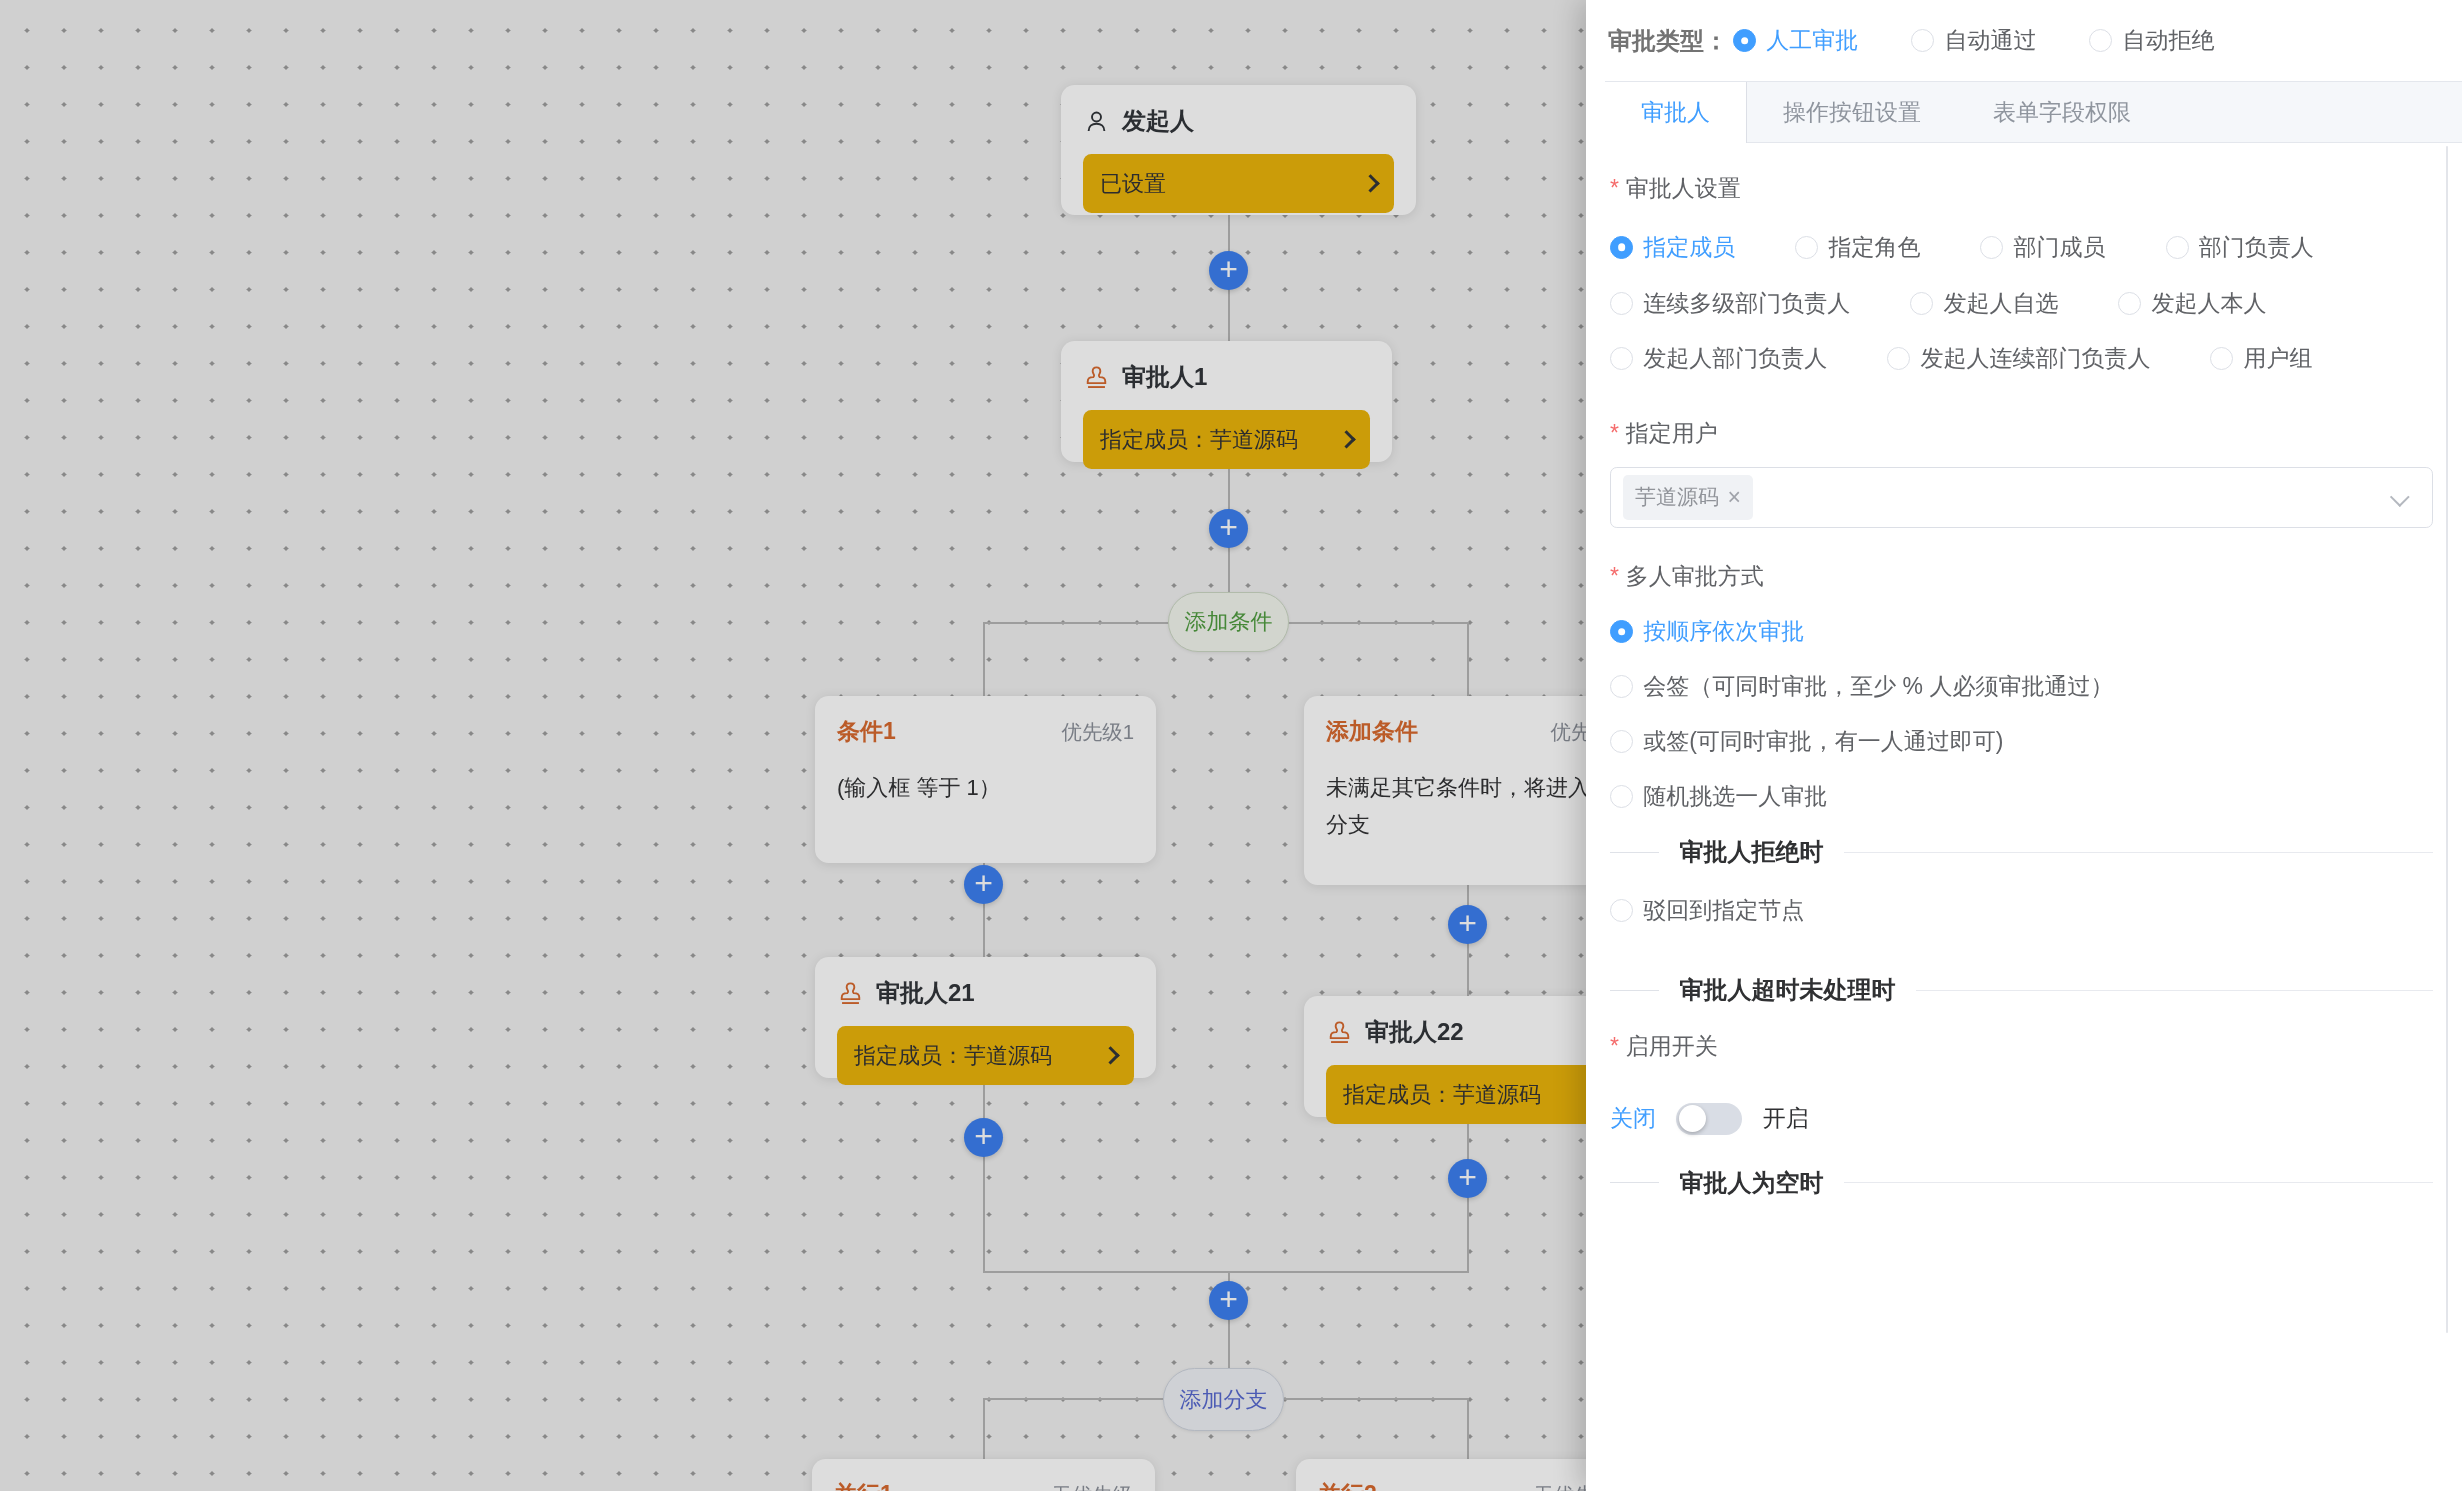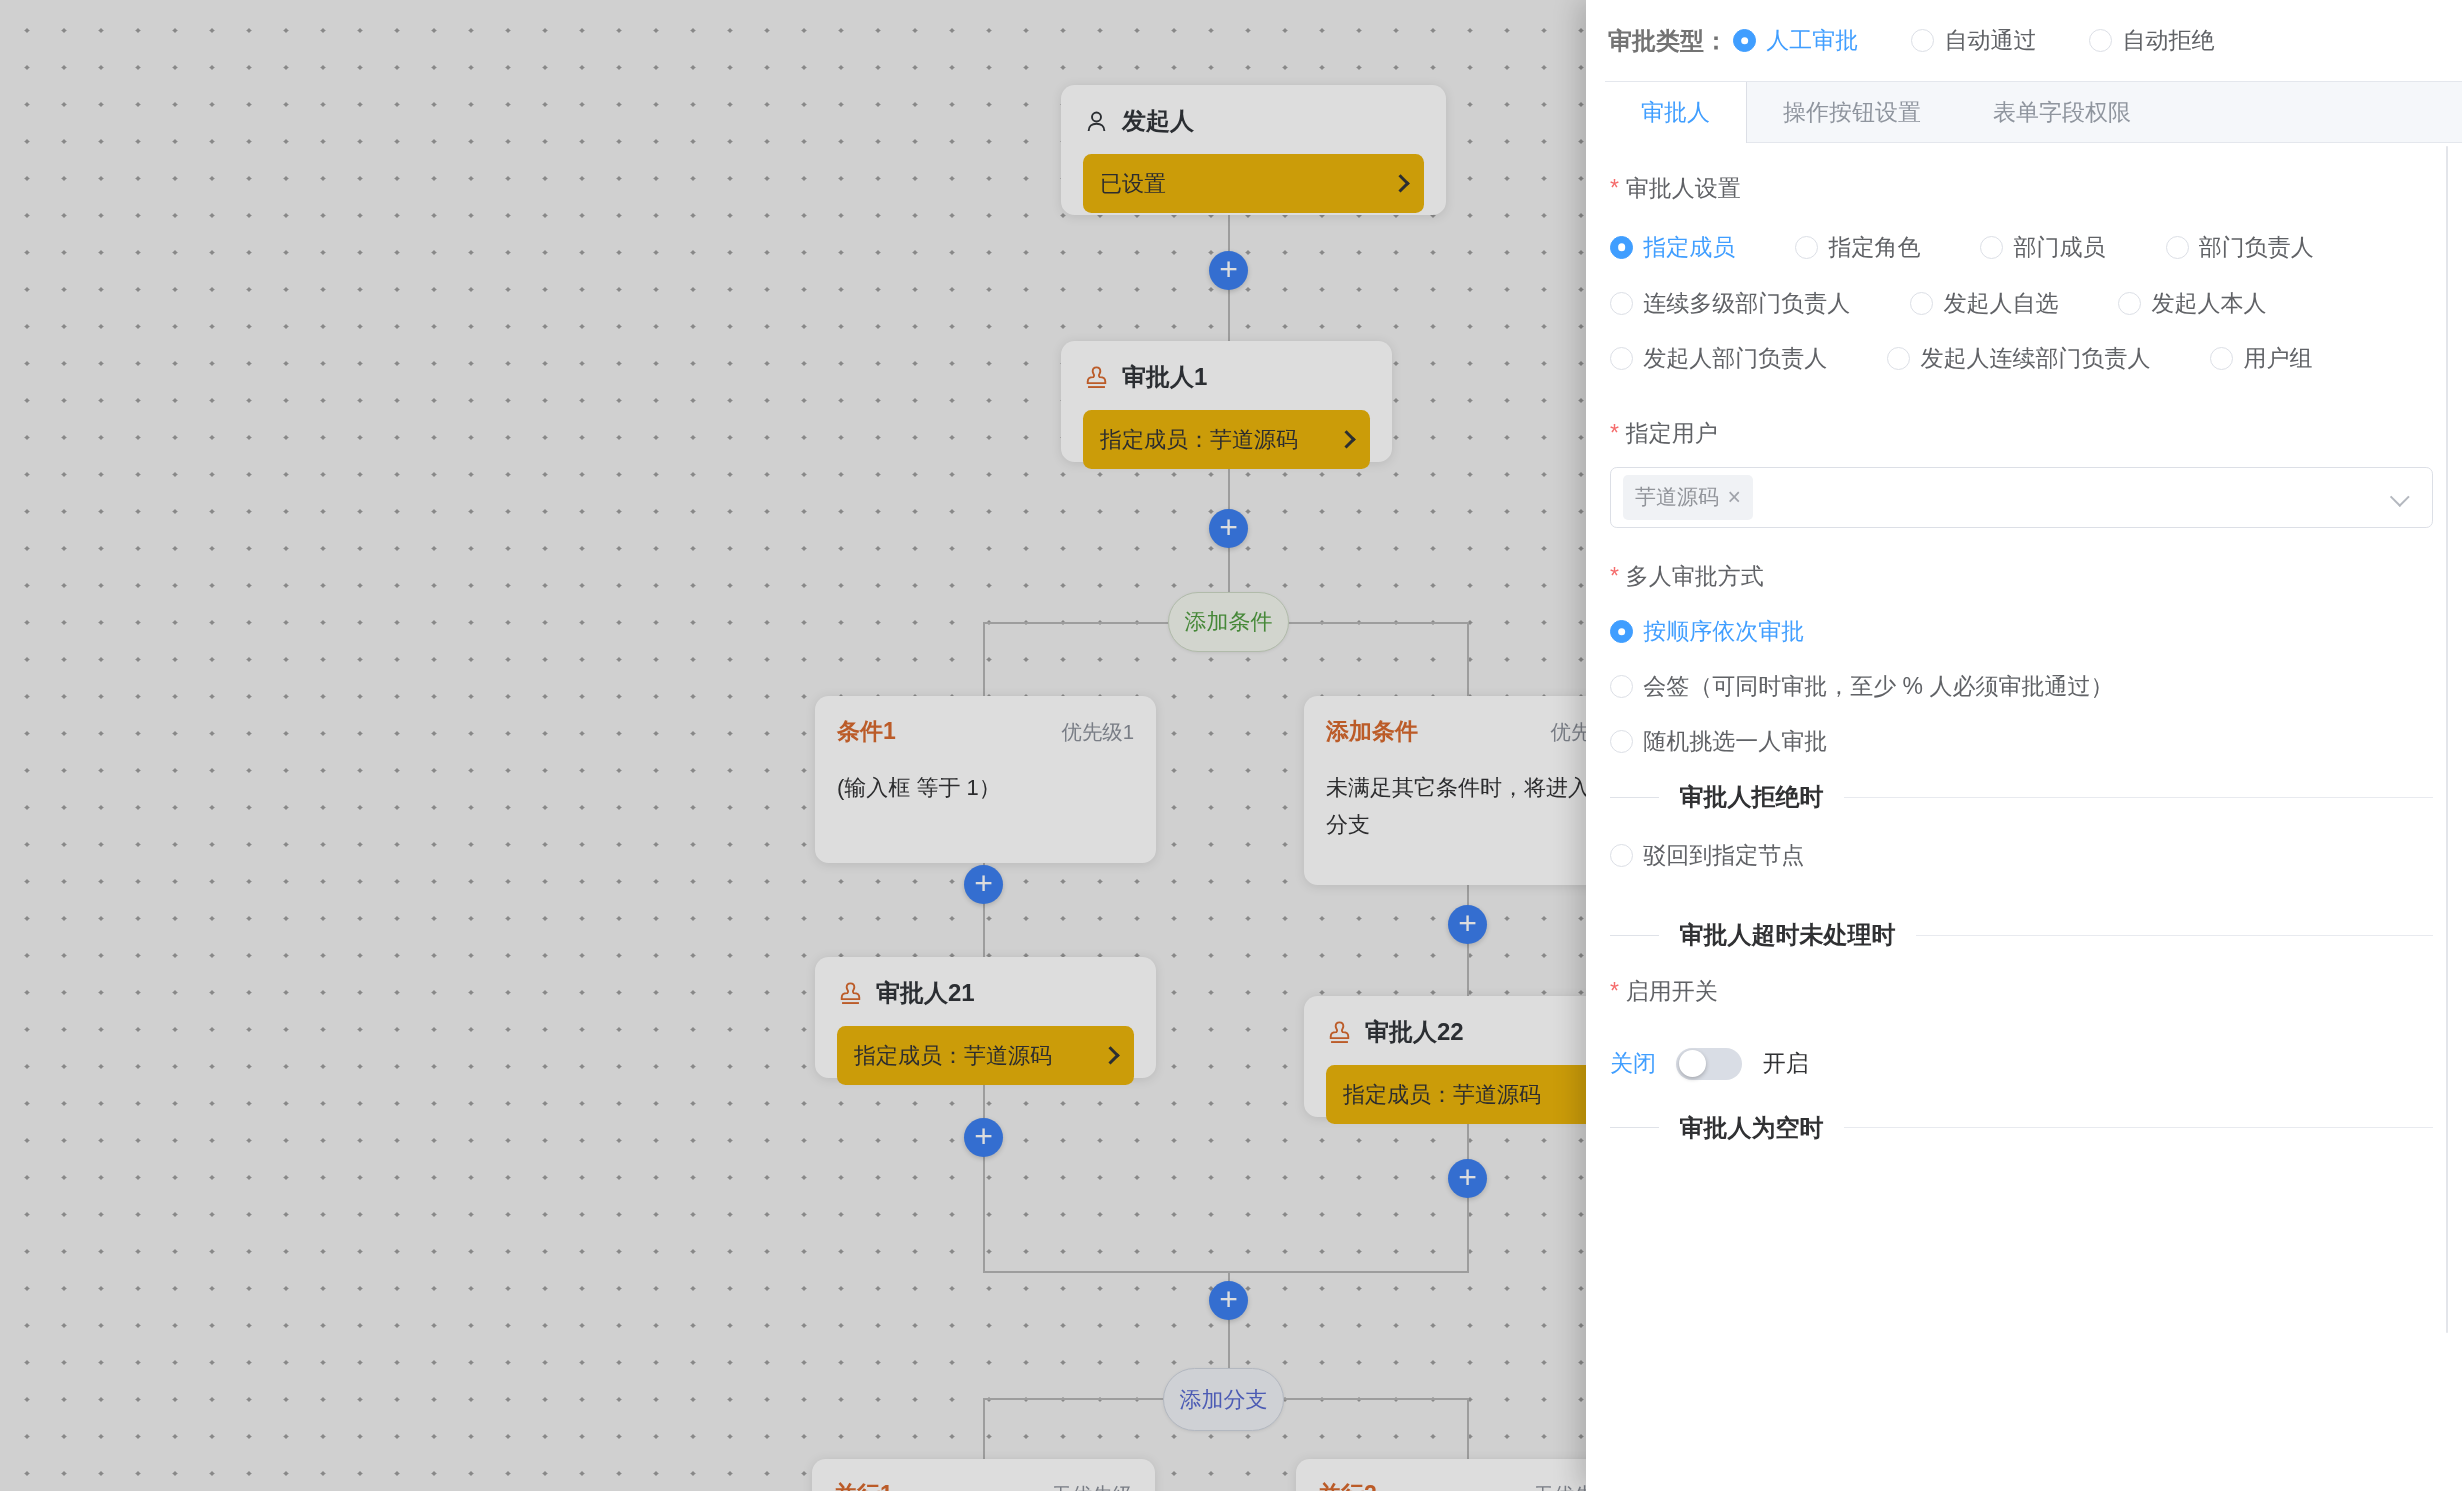--- a/index.html
+++ b/index.html
@@ -136,21 +136,21 @@
     <div class="vline" style="left:1467px;top:1398px;height:61px"></div>
 
     <div class="plus" style="left:1209px;top:251px">+</div>
     <div class="plus" style="left:1209px;top:509px">+</div>
     <div class="plus" style="left:964px;top:865px">+</div>
     <div class="plus" style="left:1448px;top:905px">+</div>
     <div class="plus" style="left:964px;top:1118px">+</div>
     <div class="plus" style="left:1448px;top:1159px">+</div>
     <div class="plus" style="left:1209px;top:1281px">+</div>
 
-    <div class="node" style="left:1061px;top:85px;width:385px;height:130px">
+    <div class="node" style="left:1061px;top:85px;width:355px;height:130px">
       <div class="node-title">
         <svg class="icon" viewBox="0 0 24 24" fill="none" stroke="#2f3338" stroke-width="1.7">
           <circle cx="12" cy="8" r="4"></circle>
             <path d="M5 20.5c0-4.4 3.1-6.5 7-6.5s7 2.1 7 6.5"></path>
         </svg>
         <span>发起人</span>
       </div>
       <div class="node-body">
         <span>已设置</span>
         <span class="chev"></span>
@@ -352,20 +352,26 @@
         </div>
         <div class="vrow">
           <label class="radio">
             <span class="rdot"></span>
             <span class="rlabel">会签（可同时审批，至少 % 人必须审批通过）</span>
           </label>
         </div>
         <div class="vrow">
           <label class="radio">
             <span class="rdot"></span>
+            <span class="rlabel">或签(可同时审批，有一人通过即可)</span>
+          </label>
+        </div>
+        <div class="vrow">
+          <label class="radio">
+            <span class="rdot"></span>
             <span class="rlabel">随机挑选一人审批</span>
           </label>
         </div>
       </div>
 
       <div class="sec-divider" style="margin-top:19px">
         <span class="sec-title">审批人拒绝时</span>
       </div>
 
       <div class="vrow" style="margin-top:22px">

